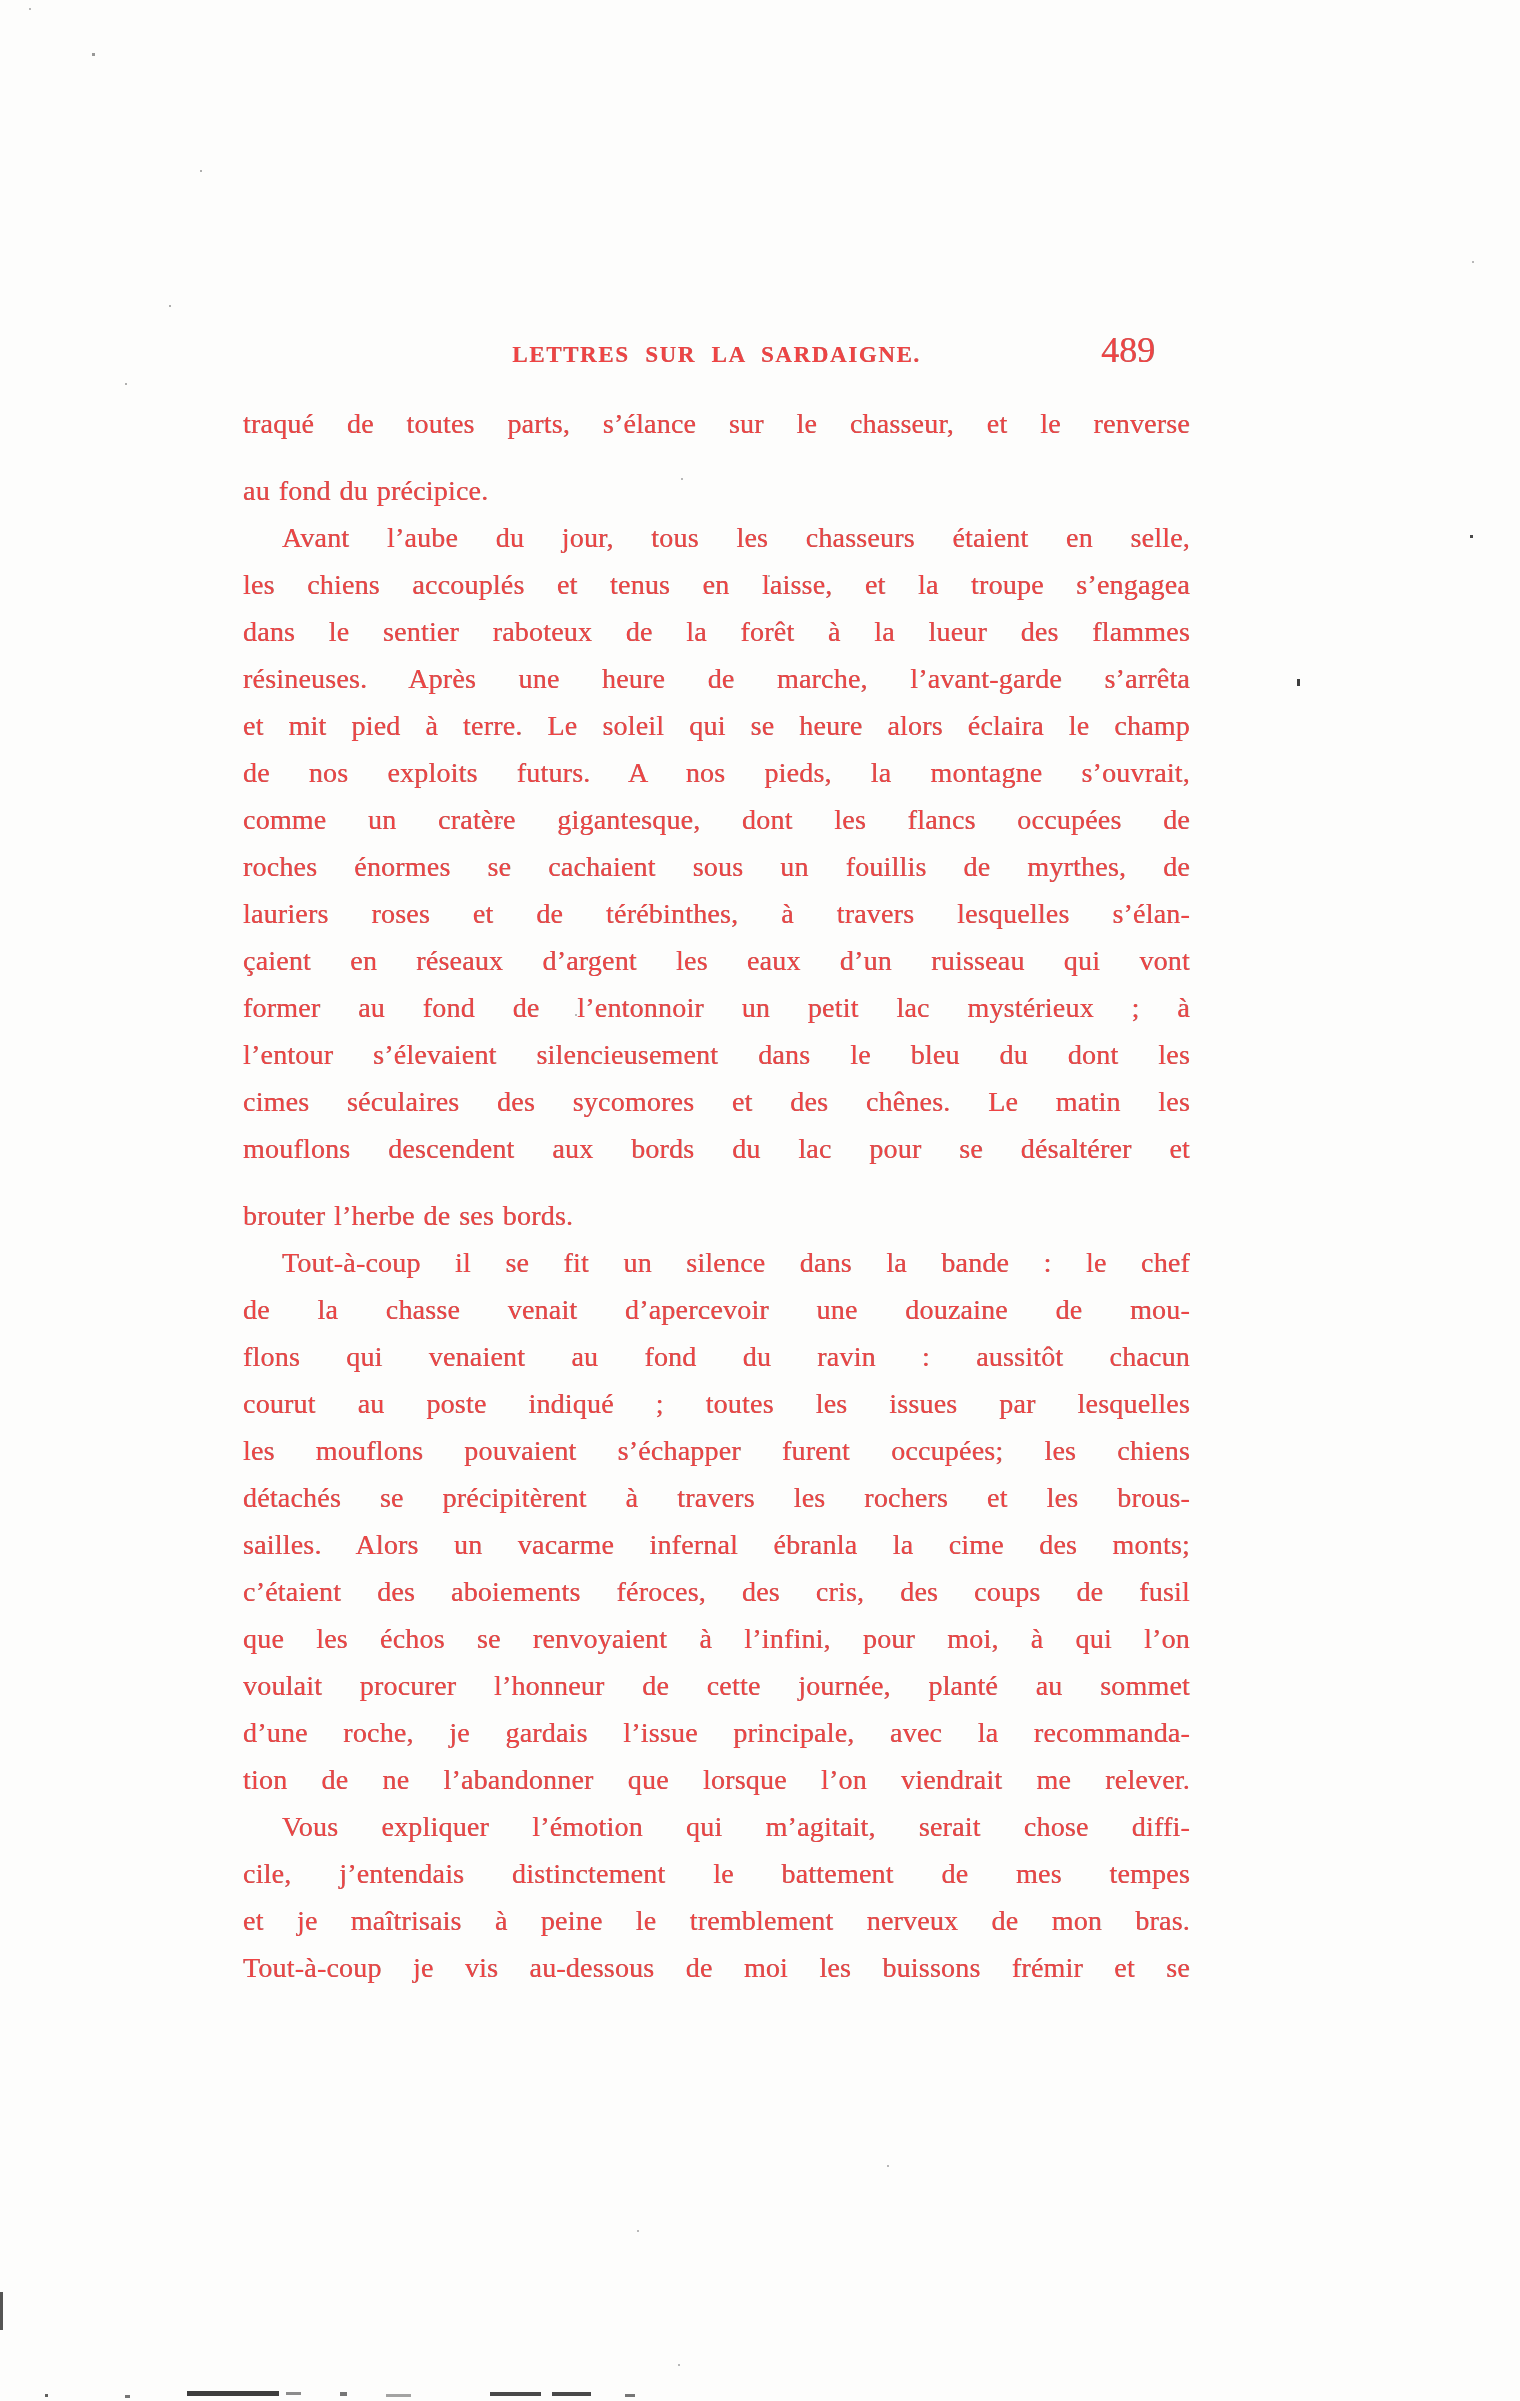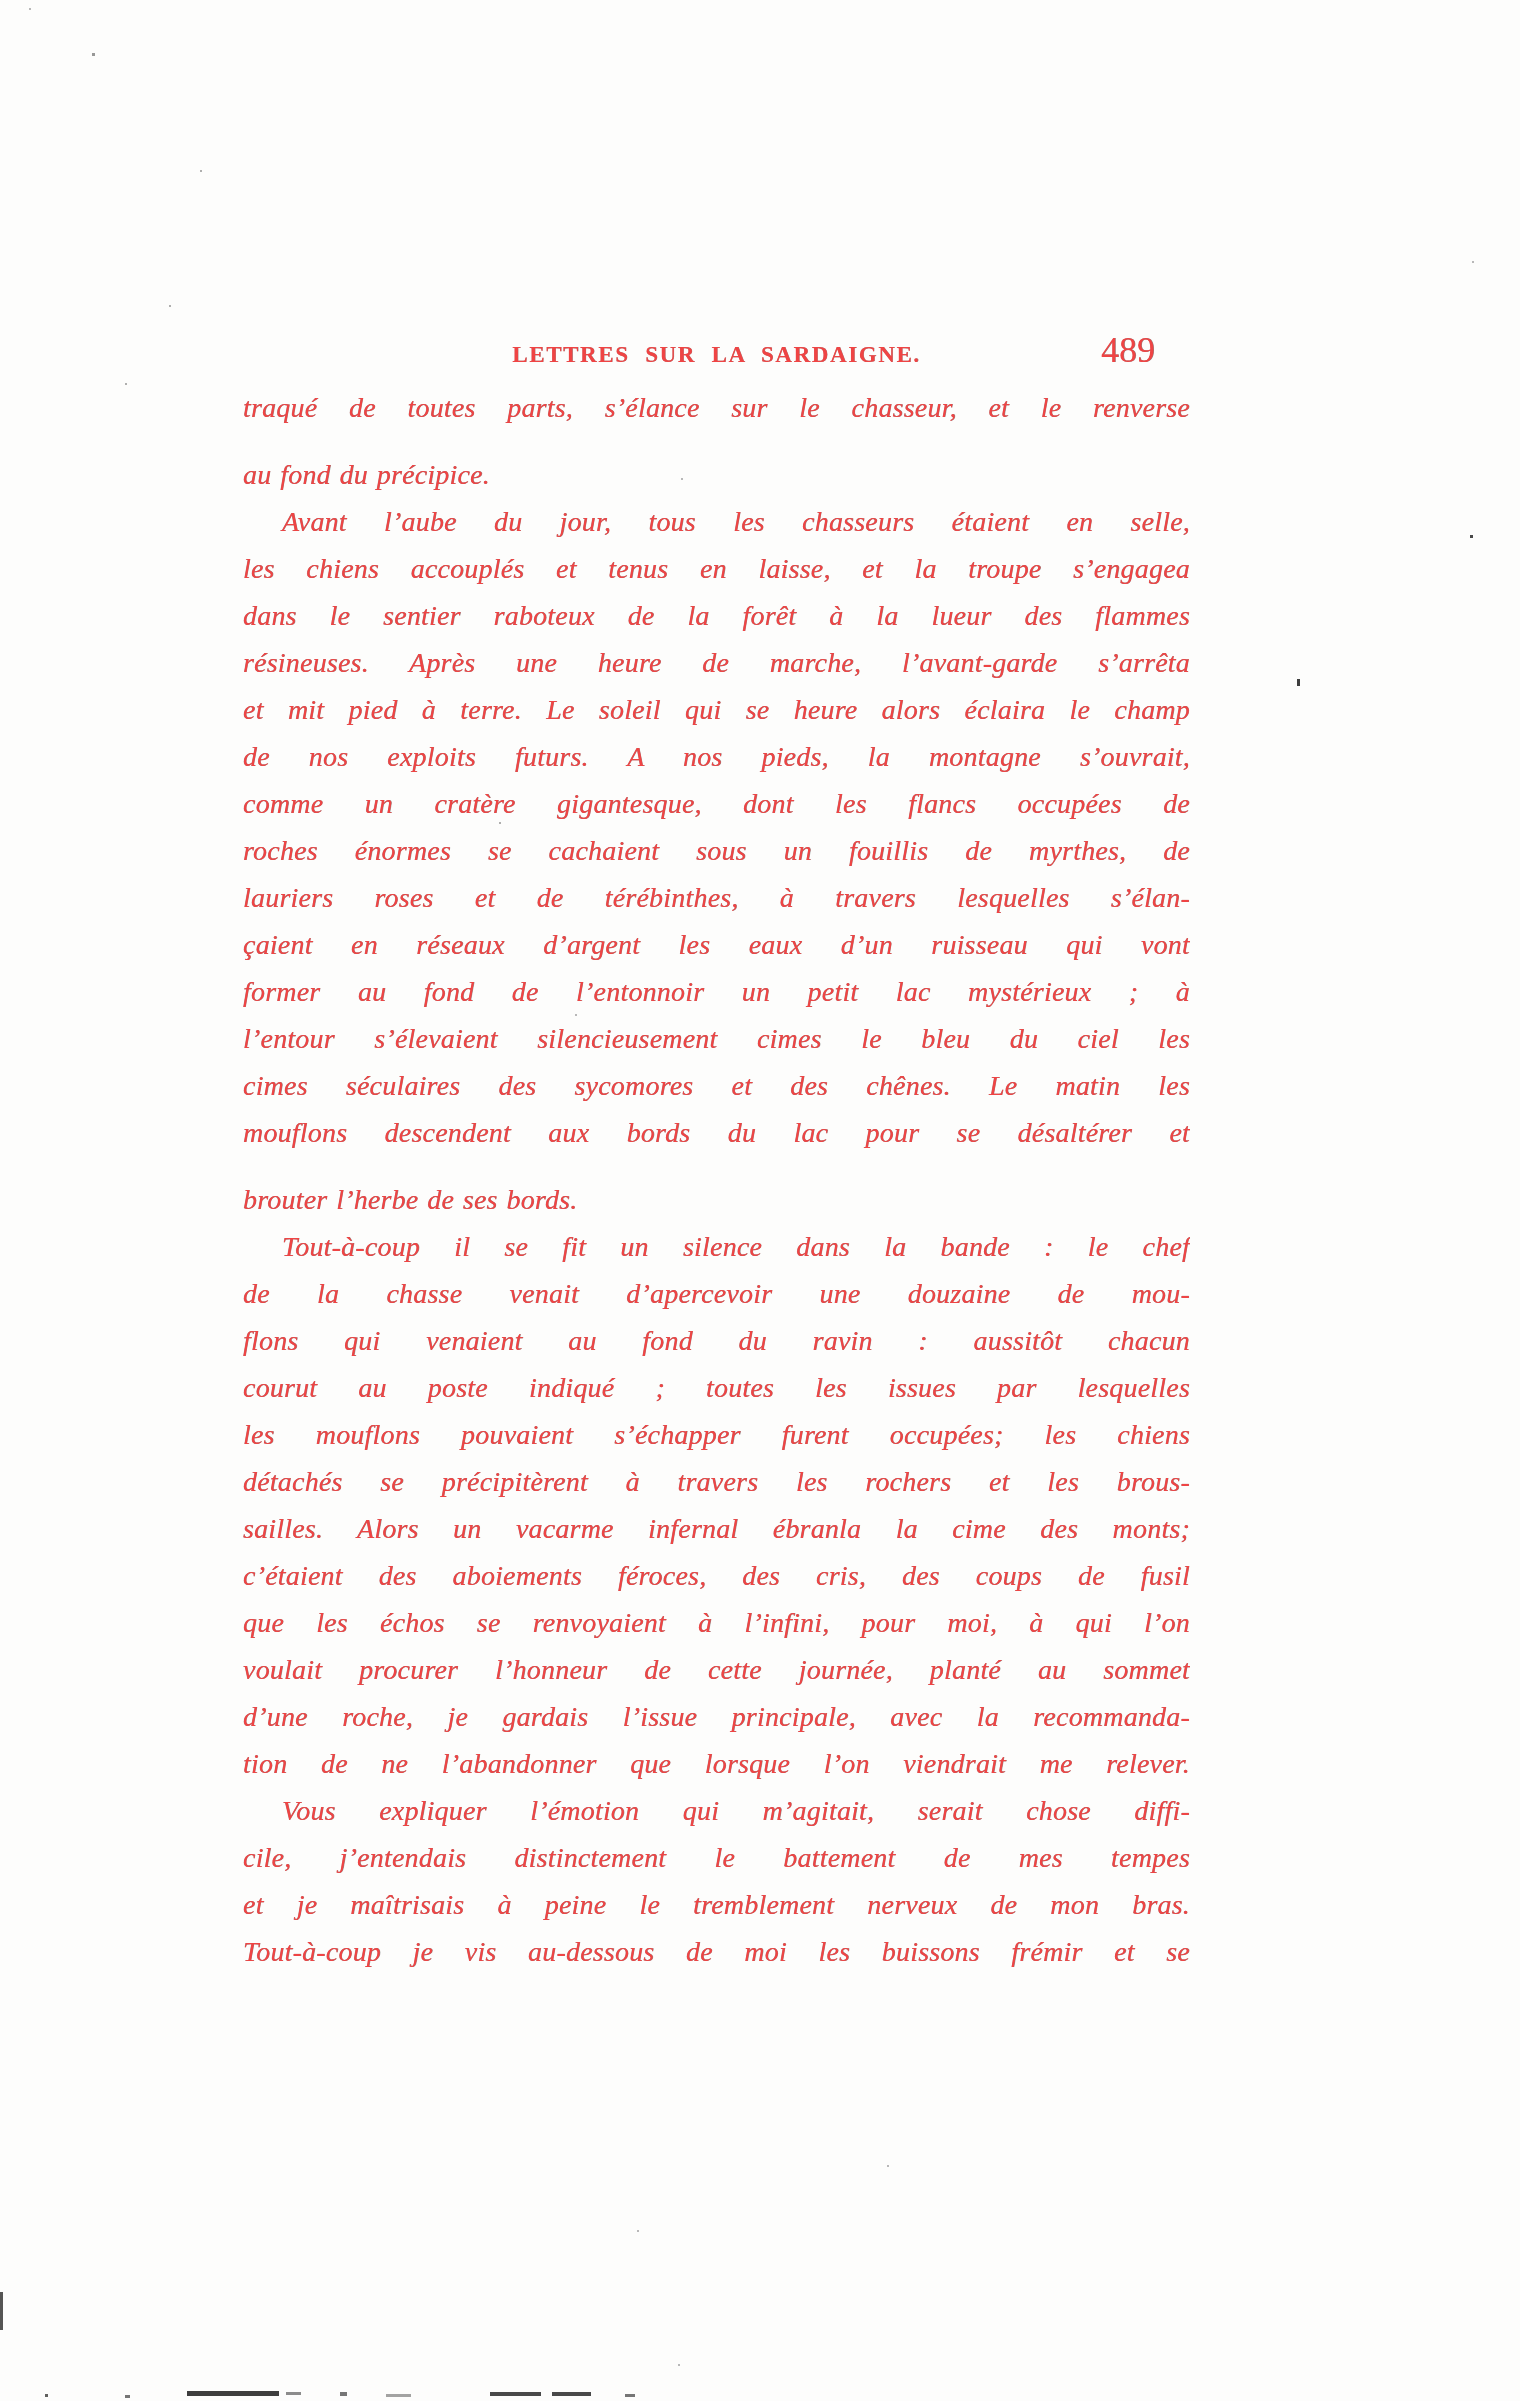--- a/index.html
+++ b/index.html
@@ -22,21 +22,21 @@
     line-height:39px;
     text-shadow:0.3px 0.3px 0 rgba(20,20,20,.45);
   }
   .page-number{
     position:absolute;right:35px;top:-4.1px;
     font-size:36px;font-weight:400;line-height:39px;
     text-shadow:0.4px 0.4px 0 rgba(20,20,20,.5);
   }
   
   .body-col{
-    position:absolute;left:243px;top:384px;width:947px;font-style:italic;
+    position:absolute;left:243px;top:400px;width:947px;
   }
   .line{
     height:47px;line-height:47px;overflow:hidden;
     font-size:28px;letter-spacing:0.2px;word-spacing:1.6px;
     white-space:normal;
     text-shadow:0.3px 0.3px 0 rgba(20,20,20,.4), -0.2px -0.2px 0 rgba(20,20,20,.22);
   }
   .just{text-align:justify;text-align-last:justify;}
   .just::after{content:"";display:inline-block;width:100%;height:0;vertical-align:top;}
   .end{text-align:left;margin-top:20px;}
@@ -63,21 +63,21 @@
     <div class="line just">les chiens accouplés et tenus en laisse, et la troupe s’engagea</div>
     <div class="line just">dans le sentier raboteux de la forêt à la lueur des flammes</div>
     <div class="line just">résineuses. Après une heure de marche, l’avant-garde s’arrêta</div>
     <div class="line just">et mit pied à terre. Le soleil qui se heure alors éclaira le champ</div>
     <div class="line just">de nos exploits futurs. A nos pieds, la montagne s’ouvrait,</div>
     <div class="line just">comme un cratère gigantesque, dont les flancs occupées de</div>
     <div class="line just">roches énormes se cachaient sous un fouillis de myrthes, de</div>
     <div class="line just">lauriers roses et de térébinthes, à travers lesquelles s’élan-</div>
     <div class="line just">çaient en réseaux d’argent les eaux d’un ruisseau qui vont</div>
     <div class="line just">former au fond de l’entonnoir un petit lac mystérieux ; à</div>
-    <div class="line just">l’entour s’élevaient silencieusement cimes le bleu du ciel les</div>
+    <div class="line just">l’entour s’élevaient silencieusement dans le bleu du dont les</div>
     <div class="line just">cimes séculaires des sycomores et des chênes. Le matin les</div>
     <div class="line just">mouflons descendent aux bords du lac pour se désaltérer et</div>
     <div class="line end">brouter l’herbe de ses bords.</div>
 
     <div class="line just indent">Tout-à-coup il se fit un silence dans la bande : le chef</div>
     <div class="line just">de la chasse venait d’apercevoir une douzaine de mou-</div>
     <div class="line just">flons qui venaient au fond du ravin : aussitôt chacun</div>
     <div class="line just">courut au poste indiqué ; toutes les issues par lesquelles</div>
     <div class="line just">les mouflons pouvaient s’échapper furent occupées; les chiens</div>
     <div class="line just">détachés se précipitèrent à travers les rochers et les brous-</div>

